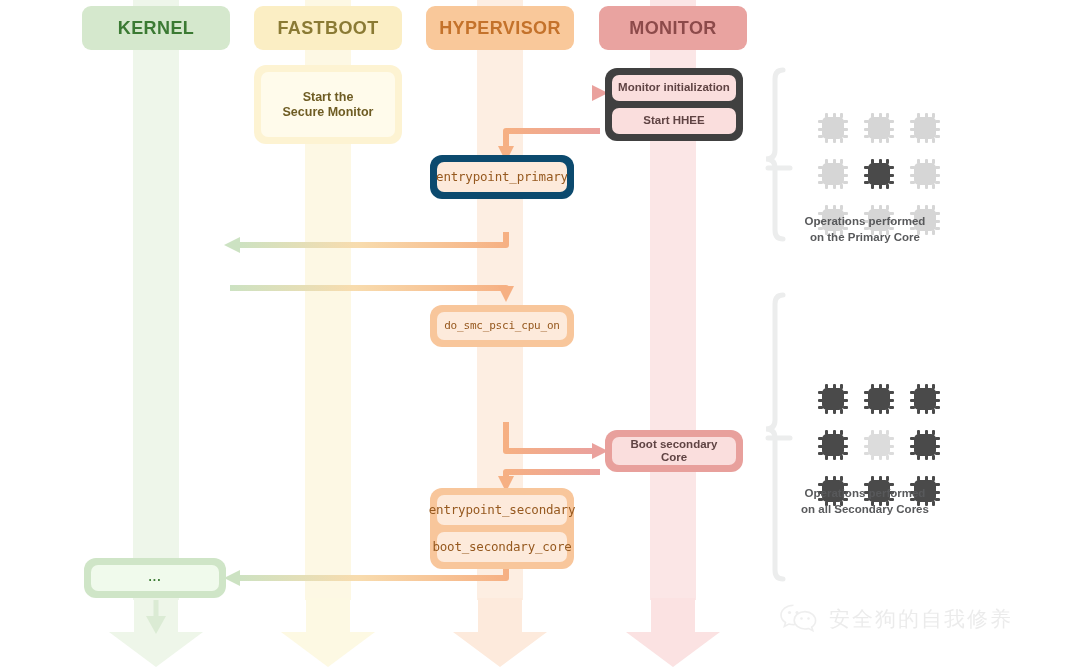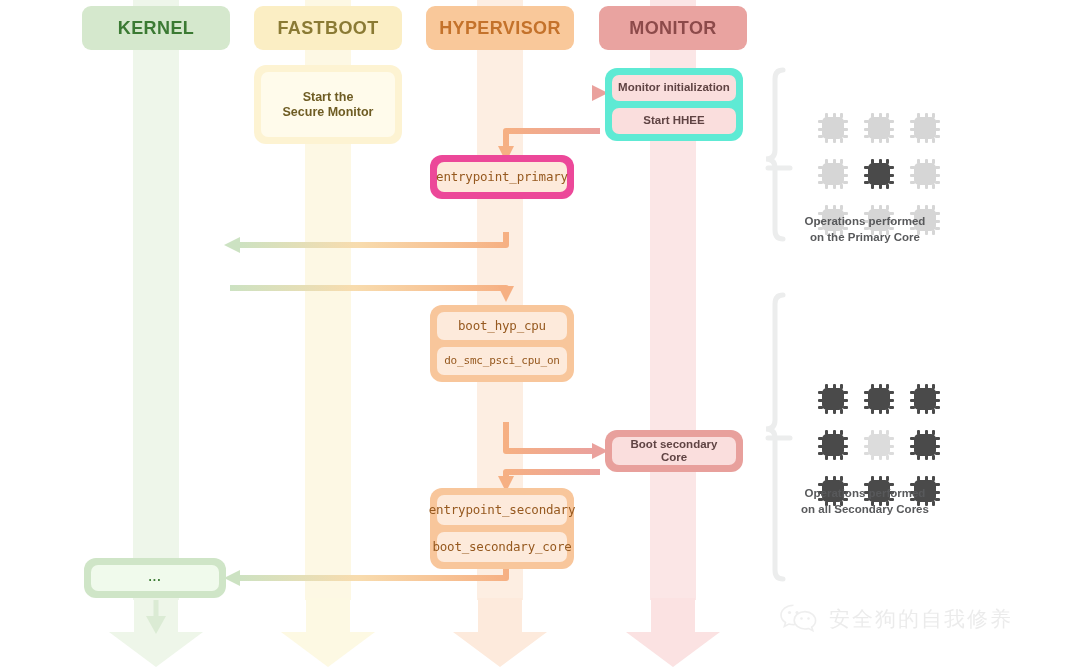--- a/index.html
+++ b/index.html
@@ -185,32 +185,31 @@
   </div>
   <div class="lane-header" style="left:426px; background:#f9c89a; color:#c4722b;">
     <span>HYPERVISOR</span>
   </div>
 
   <div class="group" style="left:254px; top:65px; width:148px; background:#fdf3d2;">
     <div class="cell sans" style="background:#fffbeb; color:#6e5c23; height:65px; white-space:pre-line;">Start the
 Secure Monitor</div>
   </div>
 
-  <div class="group" style="left:605px; top:68px; width:138px; background:#5eead4;">
+  <div class="group" style="left:605px; top:68px; width:138px; background:#404040;">
     <div class="cell sans" style="background:#fadedd; color:#5f4343; height:26px; font-size:11.5px;">Monitor initialization</div>
     <div class="cell sans" style="background:#fadedd; color:#5f4343; height:26px; font-size:11.5px;">Start HHEE</div>
   </div>
 
-  <div class="group" style="left:430px; top:155px; width:144px; background:#ec4899;">
+  <div class="group" style="left:430px; top:155px; width:144px; background:#0c4a6e;">
     <div class="cell mono" style="background:#fdeadb; color:#96591f; height:30px;">entrypoint_primary</div>
   </div>
 
 
   <div class="group" style="left:430px; top:305px; width:144px; background:#f8c69b;">
-    <div class="cell mono" style="background:#fdeadb; color:#96591f; height:28px;">boot_hyp_cpu</div>
     <div class="cell mono" style="background:#fdeadb; color:#96591f; height:28px; font-size:11px;">do_smc_psci_cpu_on</div>
   </div>
 
   <div class="group" style="left:605px; top:430px; width:138px; background:#e8a09c;">
     <div class="cell sans" style="background:#fadedd; color:#5f4343; height:28px; font-size:11.5px;">Boot secondary Core</div>
   </div>
 
   <div class="group" style="left:430px; top:488px; width:144px; background:#f8c69b;">
     <div class="cell mono" style="background:#fdeadb; color:#96591f; height:30px;">entrypoint_secondary</div>
     <div class="cell mono" style="background:#fdeadb; color:#96591f; height:30px;">boot_secondary_core</div>

